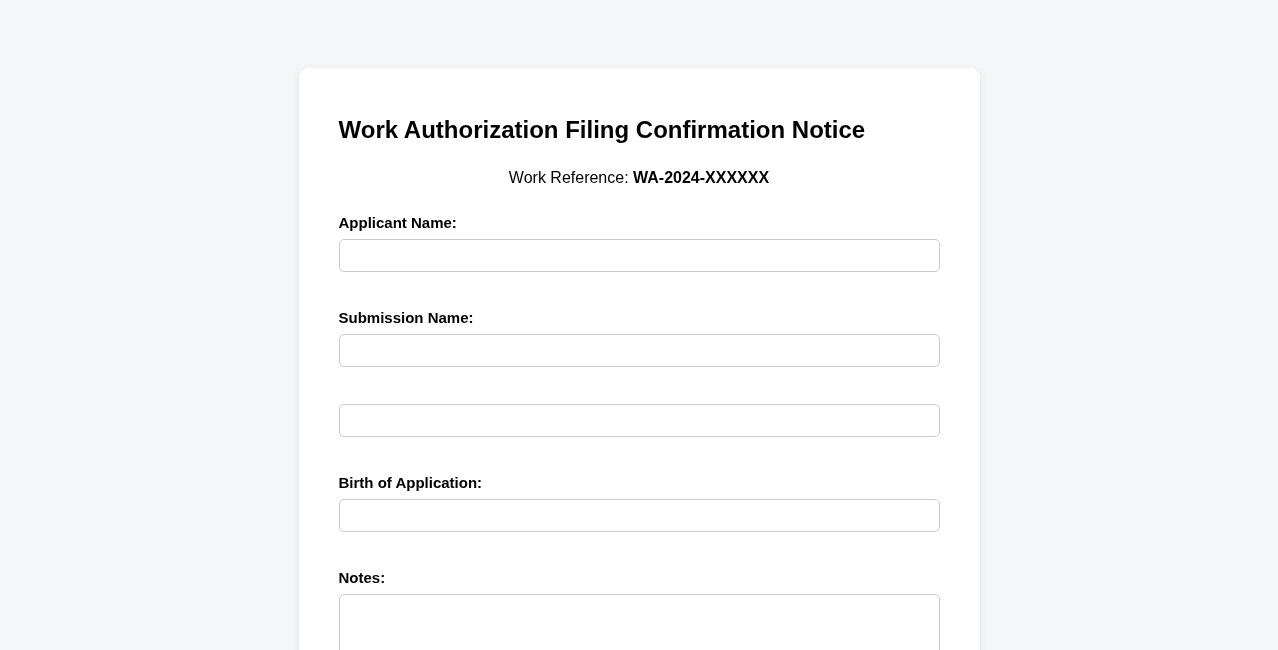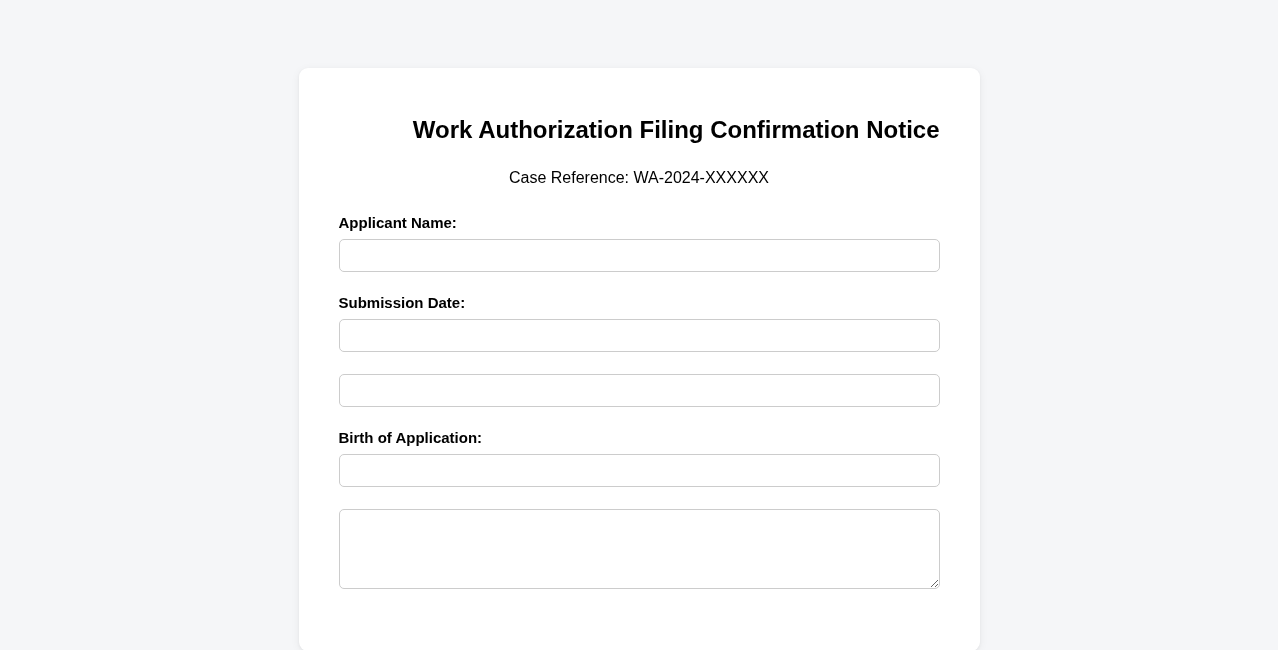--- a/index.html
+++ b/index.html
@@ -21,36 +21,36 @@
     background: #ffffff;
     border-radius: 9px;
     box-shadow: 0 2px 10px rgba(0,0,0,0.06), 0 1px 3px rgba(0,0,0,0.05);
     padding: 48px 40px 40px 40px;
   }
   h1.page-title {
     margin: 0 0 22px 0;
     font-size: 24px;
     line-height: 28px;
     font-weight: bold;
-    text-align: right;
+    text-align: left;
     color: #000000;
   }
   p.case-ref {
     margin: 0 0 24px 0;
     font-size: 16px;
     line-height: 24px;
     text-align: center;
     font-weight: normal;
     color: #000000;
   }
   p.case-ref strong {
-    font-weight: normal;
+    font-weight: bold;
   }
   .field {
-    margin-bottom: 22px;
+    margin-bottom: 37px;
   }
   .field label {
     display: block;
     font-size: 15px;
     line-height: 18px;
     font-weight: bold;
     margin-bottom: 7px;
     color: #000000;
   }
   .field input[type="text"],
@@ -71,39 +71,40 @@
     resize: vertical;
   }
 </style>
 </head>
 <body>
 
 <div class="card">
 
   <h1 class="page-title">Work Authorization Filing Confirmation Notice</h1>
 
-  <p class="case-ref"><span>Case Reference: </span><strong>WA-2024-XXXXXX</strong></p>
+  <p class="case-ref"><span>Work Reference: </span><strong>WA-2024-XXXXXX</strong></p>
 
   <div class="field">
     <label>Applicant Name:</label>
     <input type="text" value="" style="">
   </div>
 
 
   <div class="field">
-    <label>Submission Date:</label>
+    <label>Submission Name:</label>
     <input type="text" value="" style="">
   </div>
 
   <div class="field">
     <input type="text" value="" style="">
   </div>
 
   <div class="field">
     <label>Birth of Application:</label>
     <input type="text" value="" style="">
   </div>
 
   <div class="field">
+    <label>Notes:</label>
     <textarea style=""></textarea>
   </div>
 
 </div>
 
 </body></html>

